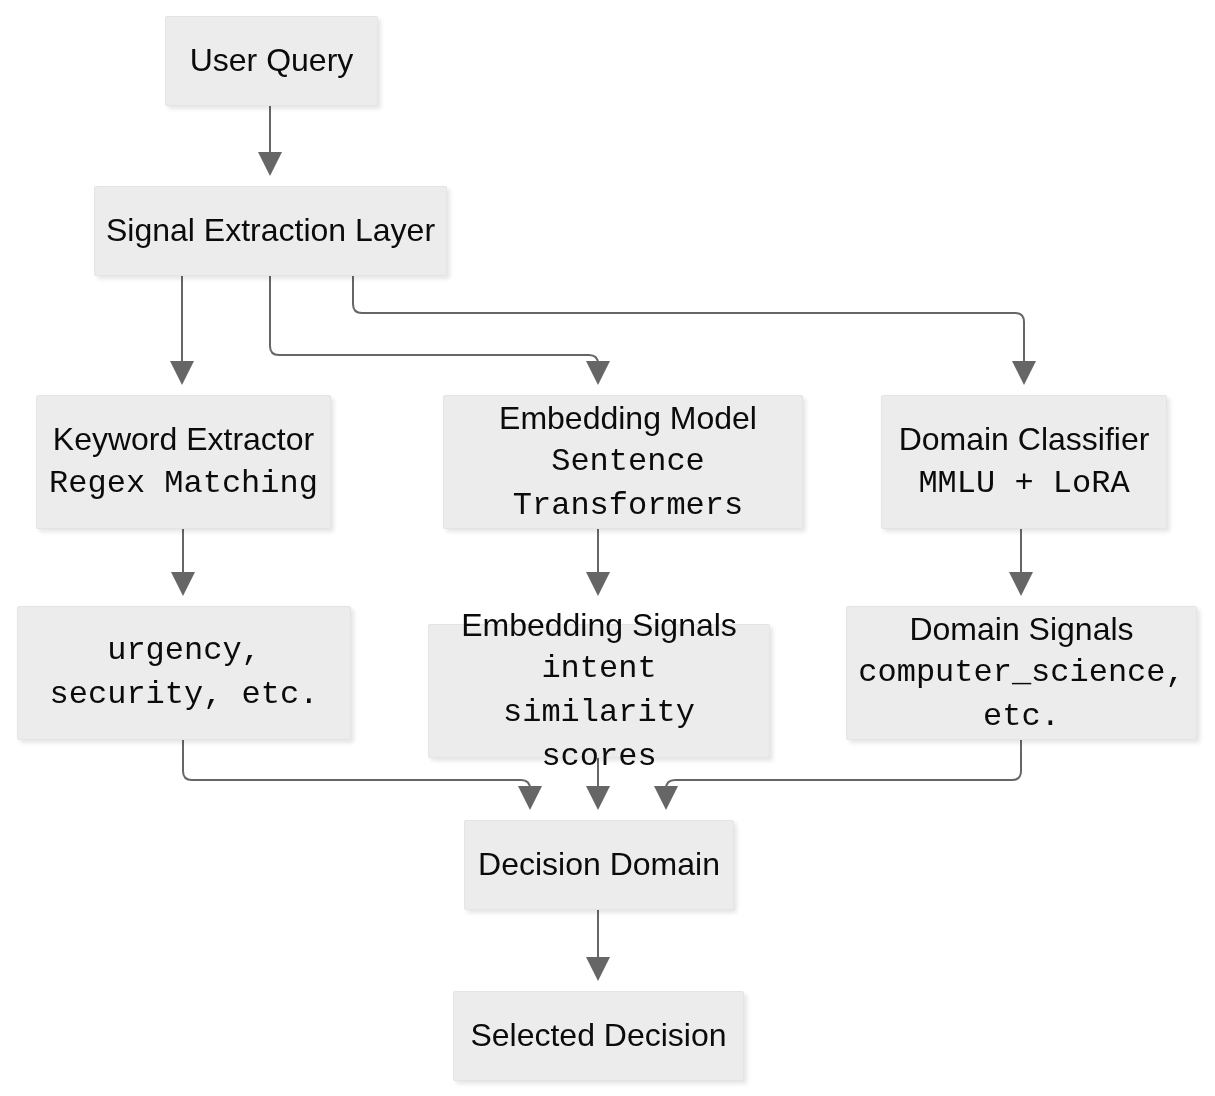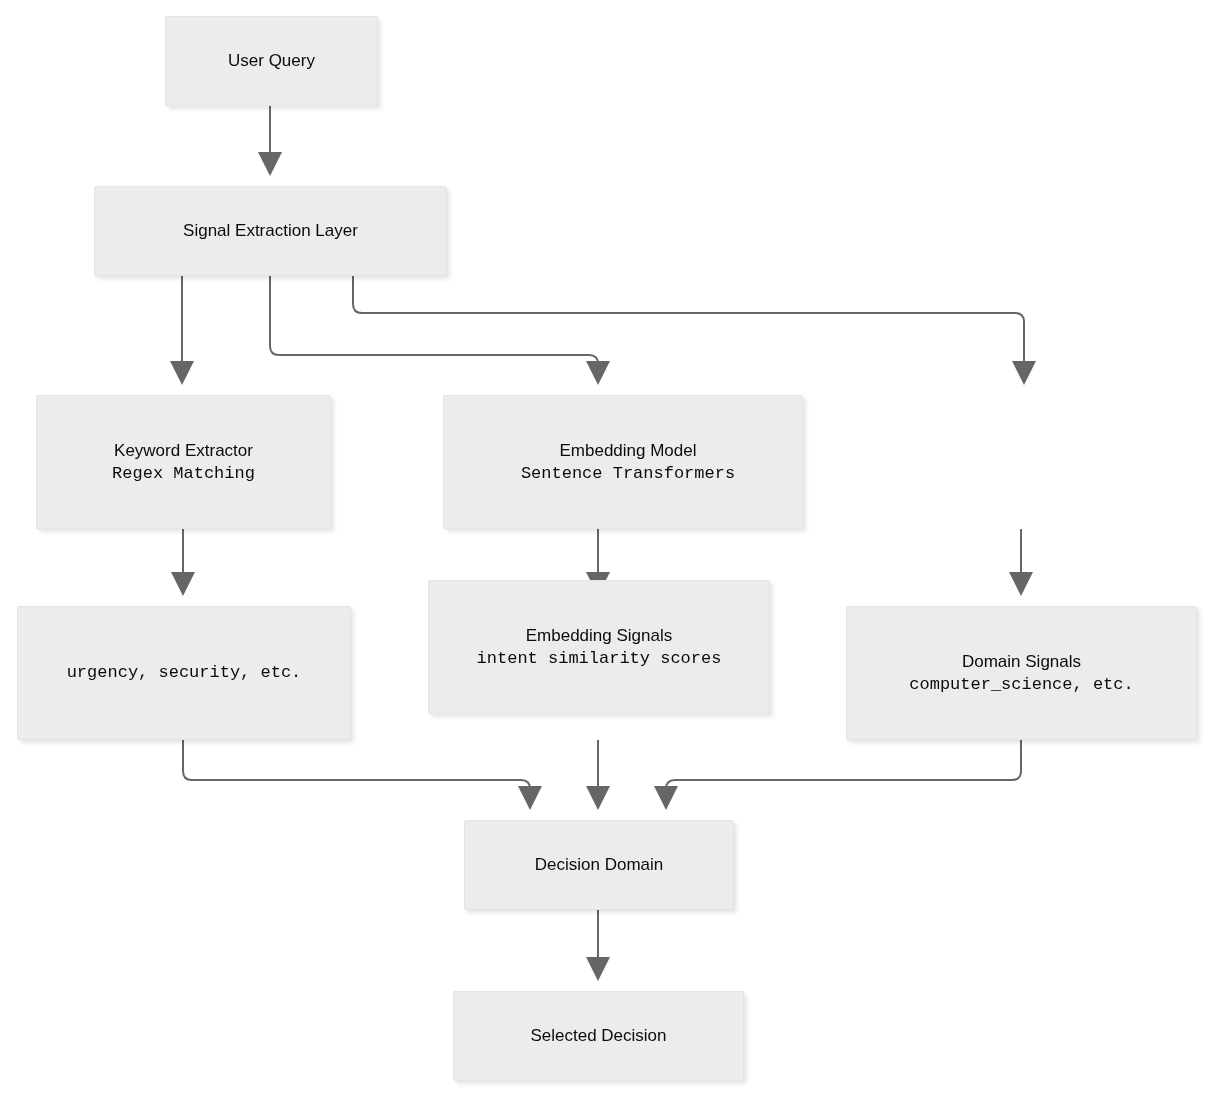--- a/index.html
+++ b/index.html
@@ -44,21 +44,21 @@
     background: #ececec;
     border: 1px solid #e4e4e4;
     border-radius: 2px;
     box-shadow: 3px 3px 4px rgba(0, 0, 0, 0.10);
     display: flex;
     flex-direction: column;
     align-items: center;
     justify-content: center;
     text-align: center;
     color: #0b0b0b;
-    font-size: 17px;
+    font-size: 32px;
     line-height: 1.36;
     padding: 4px 10px;
     user-select: none;
   }
   .node .line2 {
     display: block;
     font-family: Liberation Mono, monospace;
   }
 </style>
 </head>
@@ -136,26 +136,30 @@
   <div class="node" style="left: 36px; top: 395px; width: 295px; height: 134px;">
     <span>Keyword Extractor</span>
     <span class="line2">Regex Matching</span>
   </div>
 
   <div class="node" style="left: 443px; top: 395px; width: 360px; height: 134px; padding-left: 20px;">
     <span>Embedding Model</span>
     <span class="line2">Sentence Transformers</span>
   </div>
 
+  <div class="node" style="left: 881px; top: 395px; width: 286px; height: 134px;">
+    <span>Domain Classifier</span>
+    <span class="line2">MMLU + LoRA</span>
+  </div>
 
   <div class="node" style="left: 17px; top: 606px; width: 334px; height: 134px;">
     <span class="line2">urgency, security, etc.</span>
   </div>
 
-  <div class="node" style="left: 428px; top: 580px; width: 342px; height: 134px;">
+  <div class="node" style="left: 428px; top: 624px; width: 342px; height: 134px;">
     <span>Embedding Signals</span>
     <span class="line2">intent similarity scores</span>
   </div>
 
   <div class="node" style="left: 846px; top: 606px; width: 351px; height: 134px; text-align: center;">
     <span>Domain Signals</span>
     <span class="line2">computer_science, etc.</span>
   </div>
 
   <div class="node" style="left: 464px; top: 820px; width: 270px; height: 90px;">

